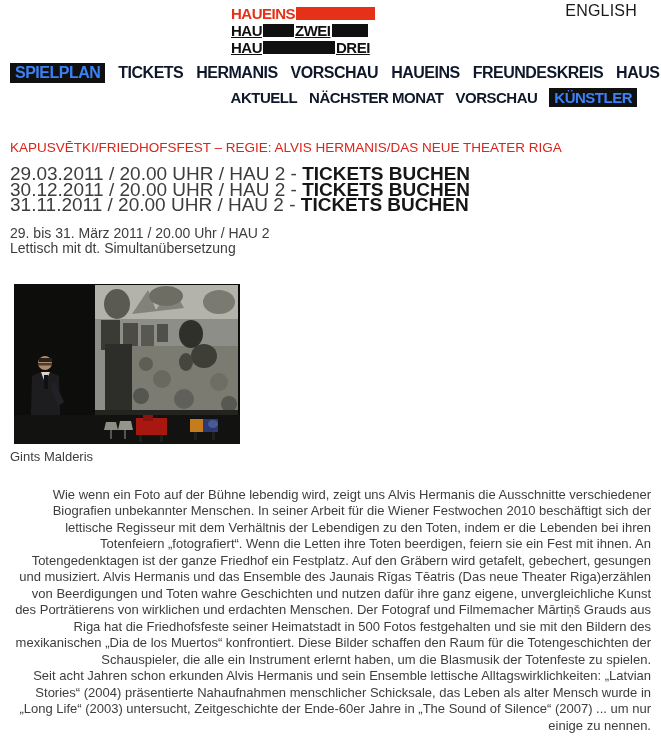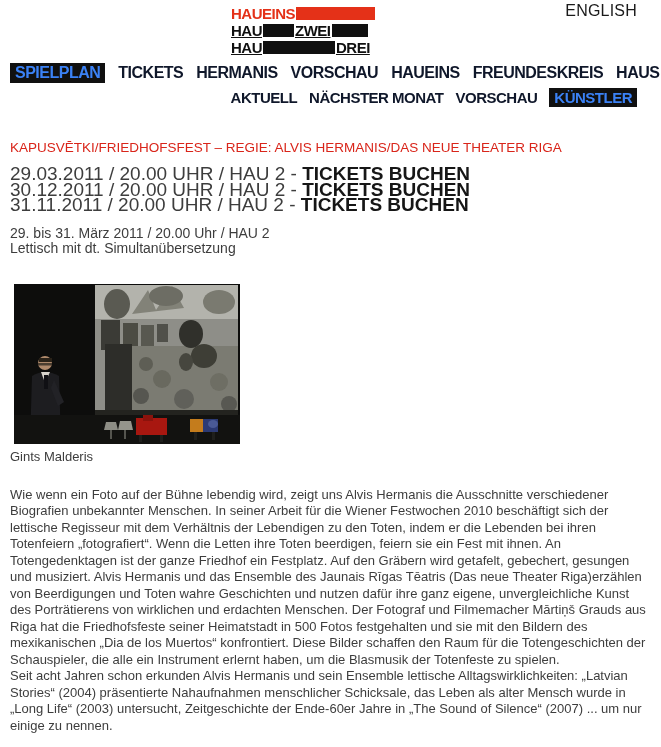--- a/index.html
+++ b/index.html
@@ -51,21 +51,21 @@
   }
   .dates { margin-top:10px; font-size:19px; color:#3d3d3d; line-height:15.5px; }
   .date-line { white-space:nowrap; }
   .tickets-link { font-weight:bold; color:#161616; text-decoration:none; cursor:pointer; }
   .info { margin-top:13px; font-size:14px; color:#3d3d3d; line-height:15.5px; }
 
   .photo-wrap { margin-top:27px; margin-left:4px; width:252px; }
   .stage-photo { display:block; width:226px; height:160px; }
   .photo-caption { margin-top:5px; margin-left:-4px; font-size:13px; color:#3d3d3d; }
 
-  .body-text { margin-top:23px; font-size:13px; line-height:16.5px; color:#3d3d3d; }
+  .body-text { margin-top:23px; font-size:13px; line-height:16.5px; color:#3d3d3d;text-align:right; }
 </style>
 </head>
 <body>
 
 <div class="page">
 
   <a class="english-link">ENGLISH</a>
 
   <div class="logo">
     <div class="logo-row">

